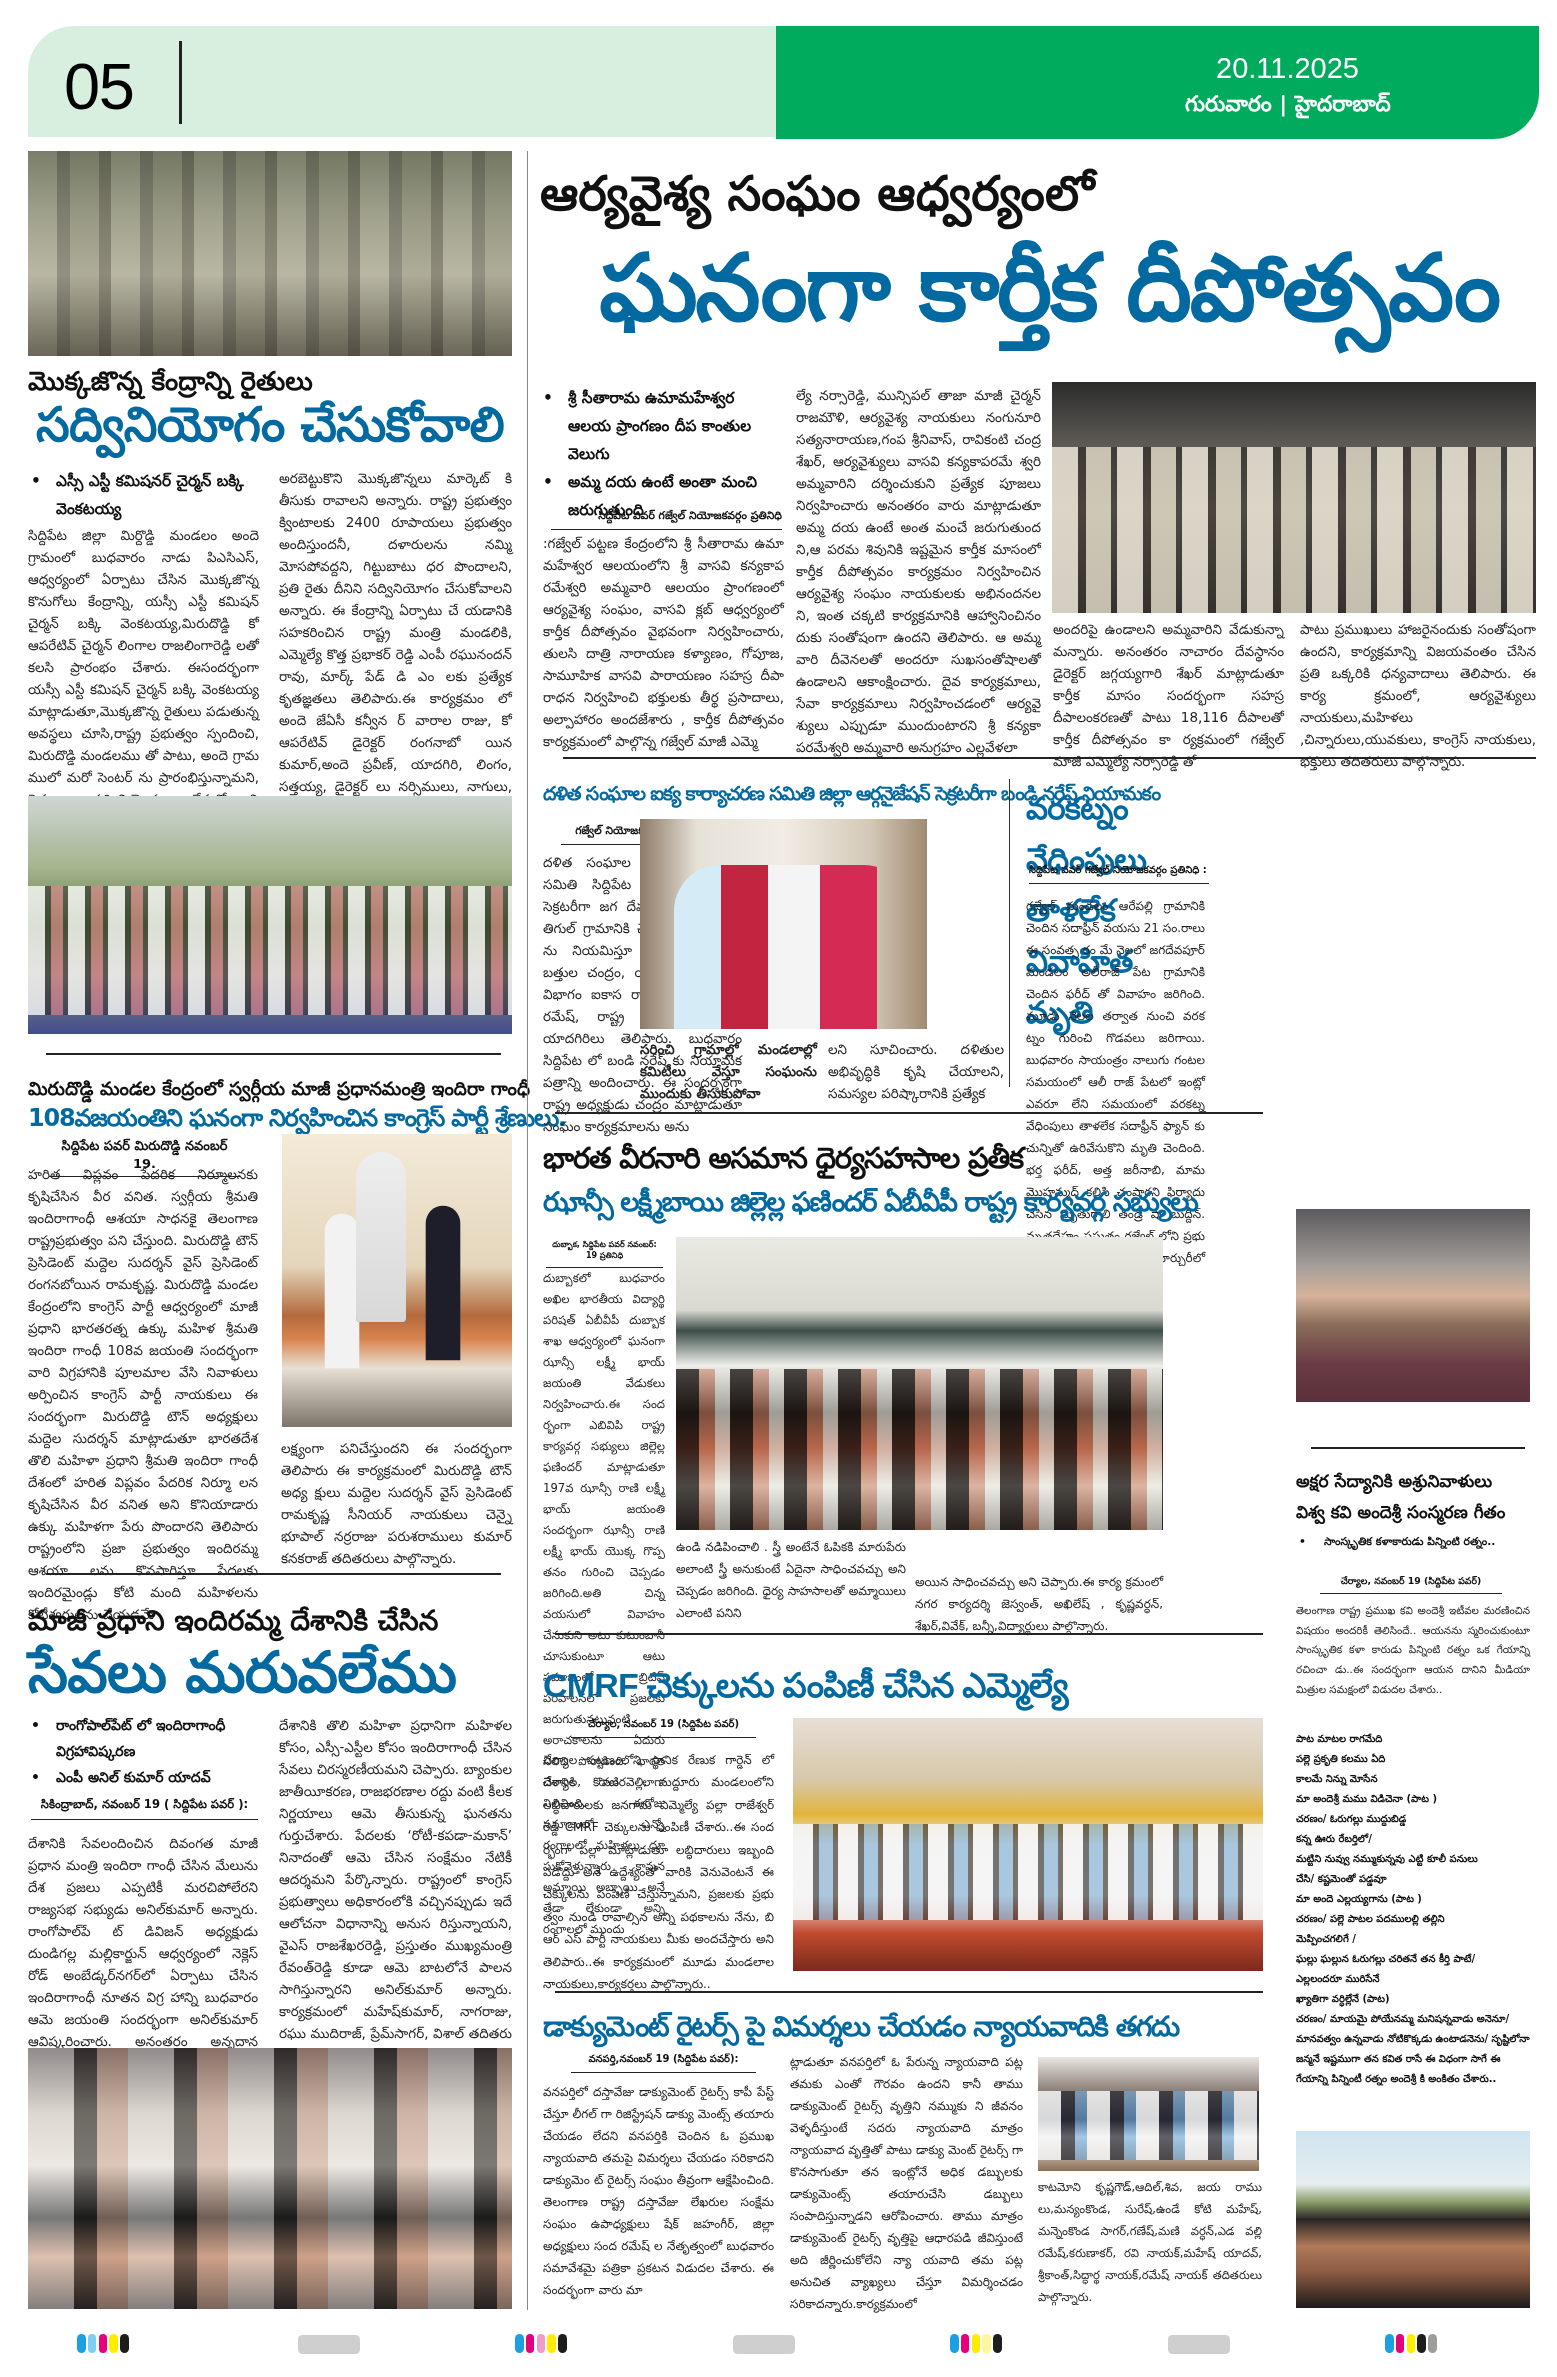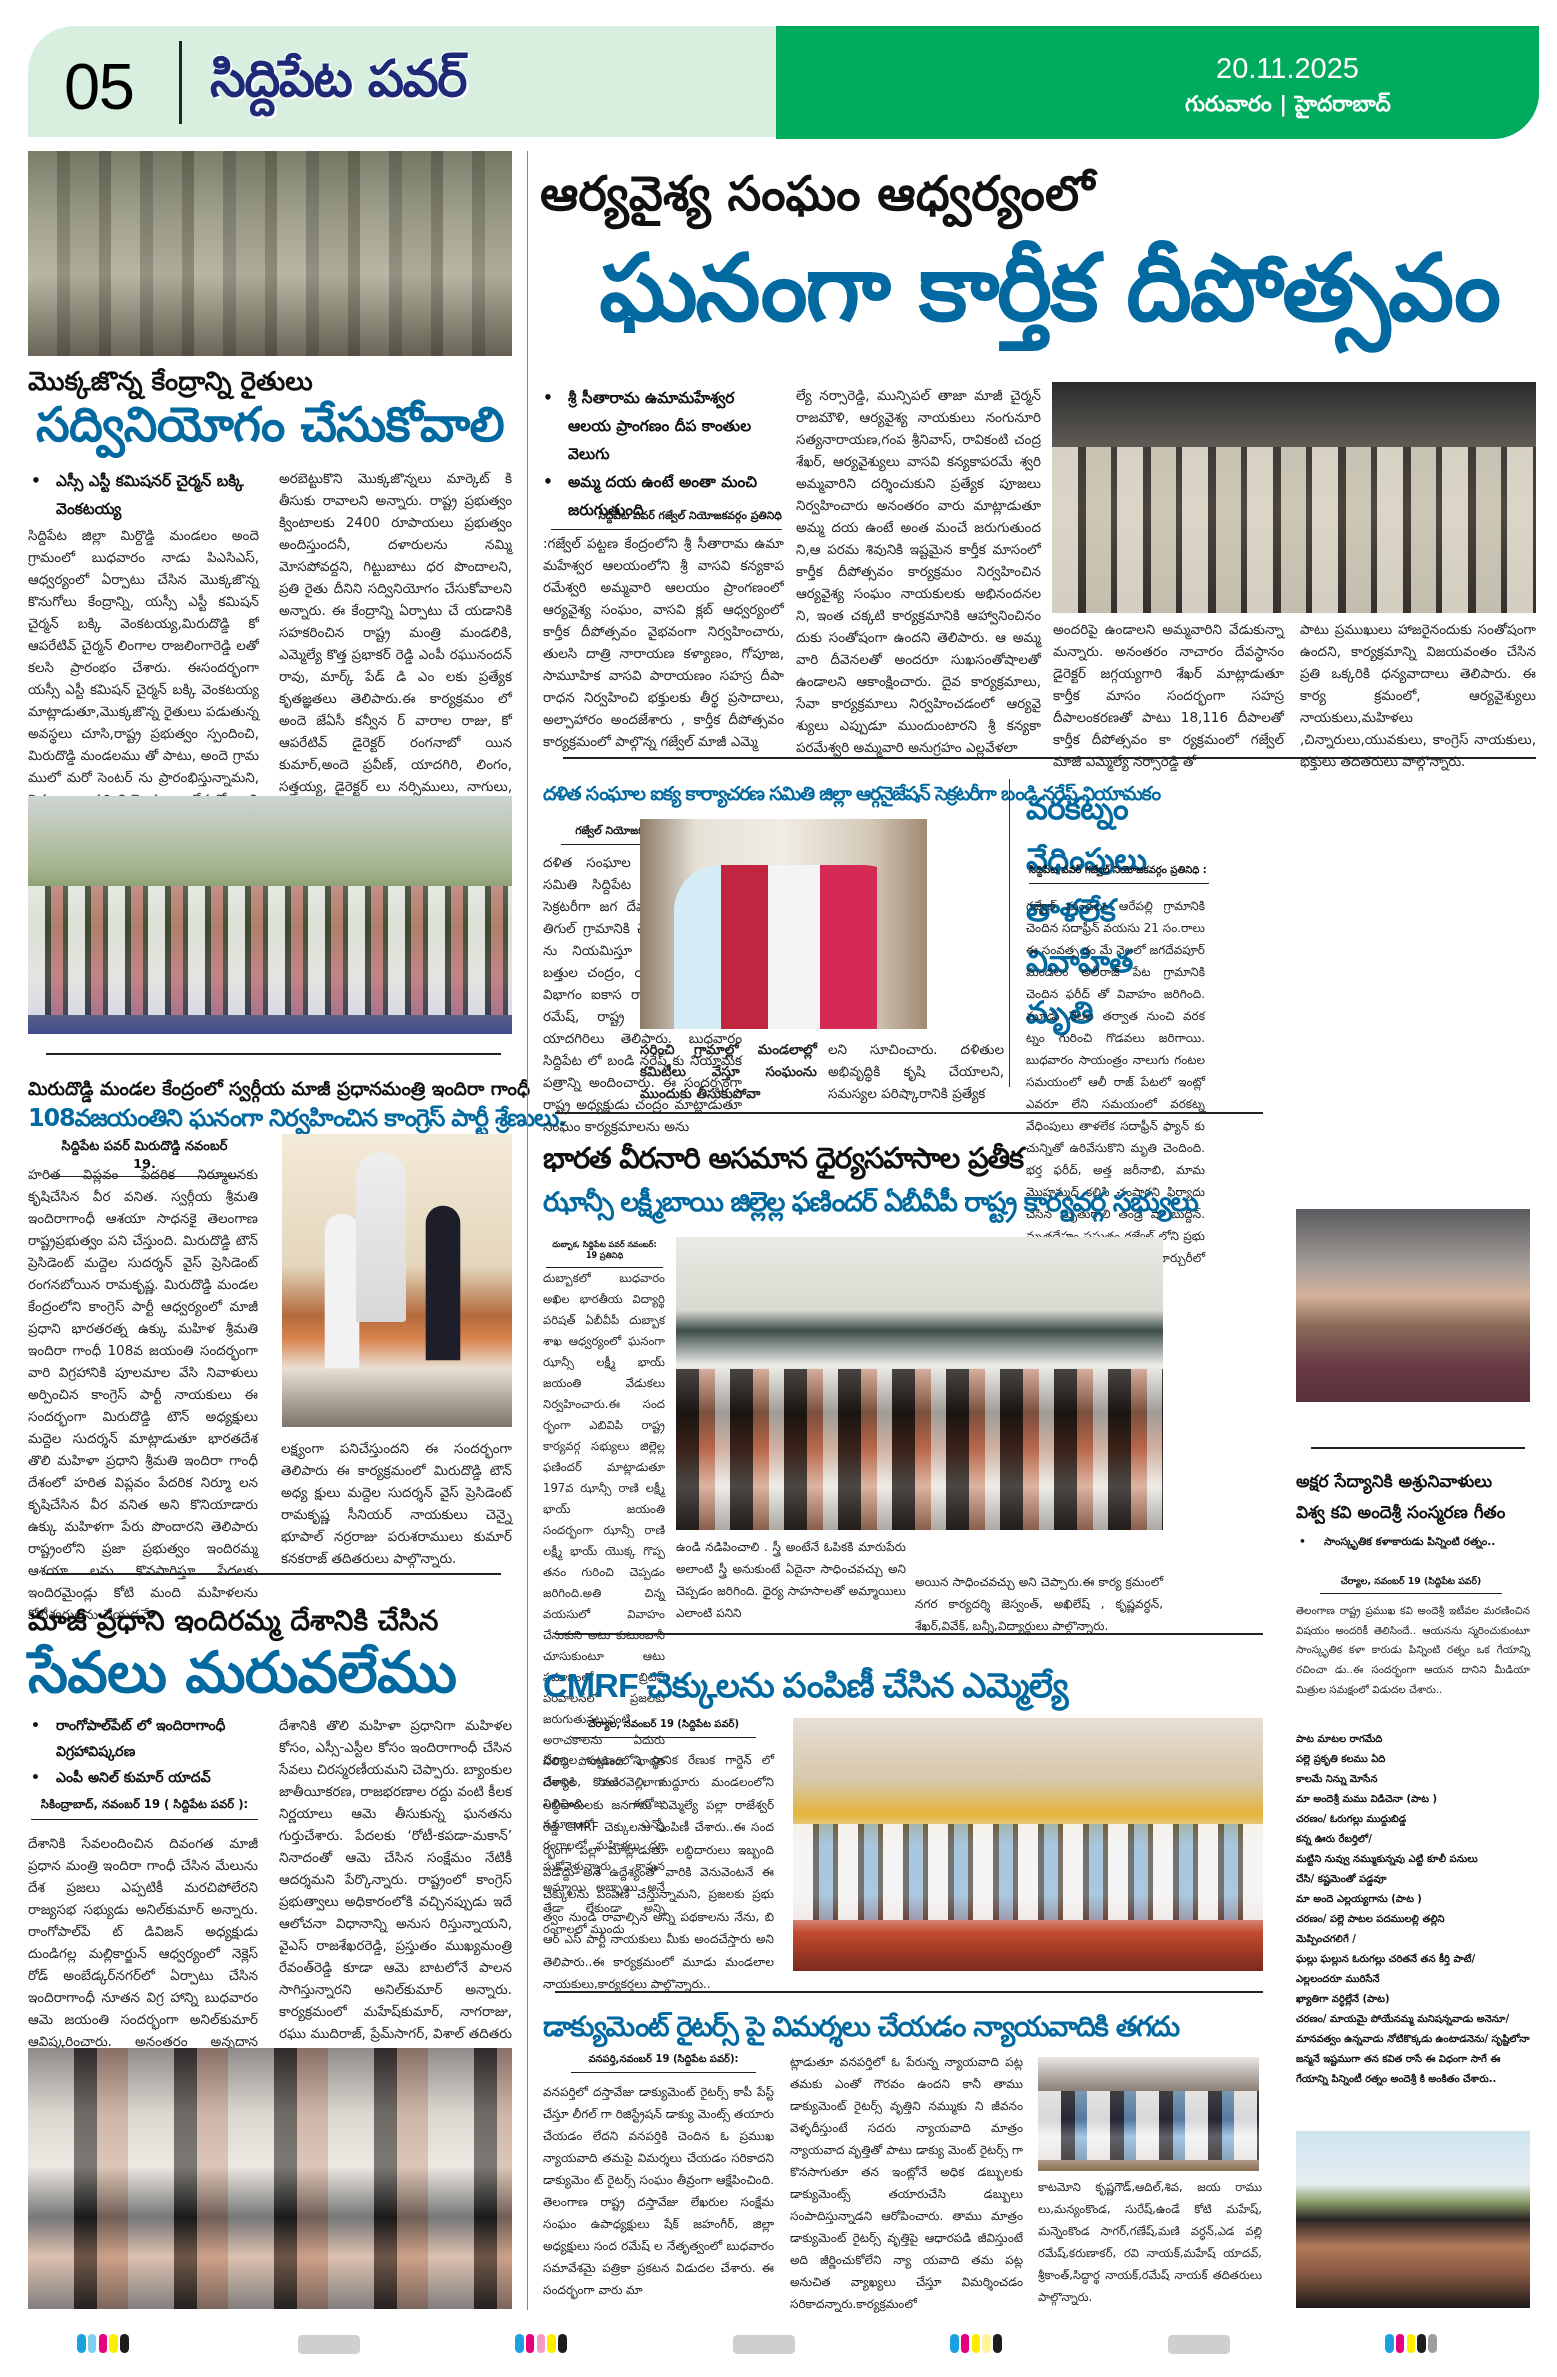--- a/index.html
+++ b/index.html
@@ -66,21 +66,20 @@
   .grey-bar { position: absolute; top: 2335px; width: 62px; height: 18.5px; background: #cfcfcf; border-radius: 4.6px; }
 </style>
 </head>
 <body>
 
 <header class="masthead">
   <div class="mast-left"></div>
   <div class="mast-right"></div>
   <div class="page-no">05</div>
   <div class="mast-divider"></div>
-  <div class="brand">సిద్దిపేట పవర్</div>
   <div class="mast-date">20.11.2025</div>
   <div class="mast-day">గురువారం | హైదరాబాద్</div>
 </header>
 
 <div class="photo ph-crowd-day" style="left:28px;top:151px;width:484px;height:205px;"></div>
 <div class="kicker" style="left:28px;top:366px;width:484px;font-size:26px;">మొక్కజొన్న కేంద్రాన్ని రైతులు</div>
 <div class="headline" style="left:28px;top:396px;width:484px;font-size:48px;font-weight:700;">సద్వినియోగం చేసుకోవాలి</div>
 <ul class="bullets" style="left:28px;top:467px;width:231px;">
   <li>ఎస్సీ ఎస్టీ కమిషనర్ చైర్మన్ బక్కి వెంకటయ్య</li>
 </ul>

